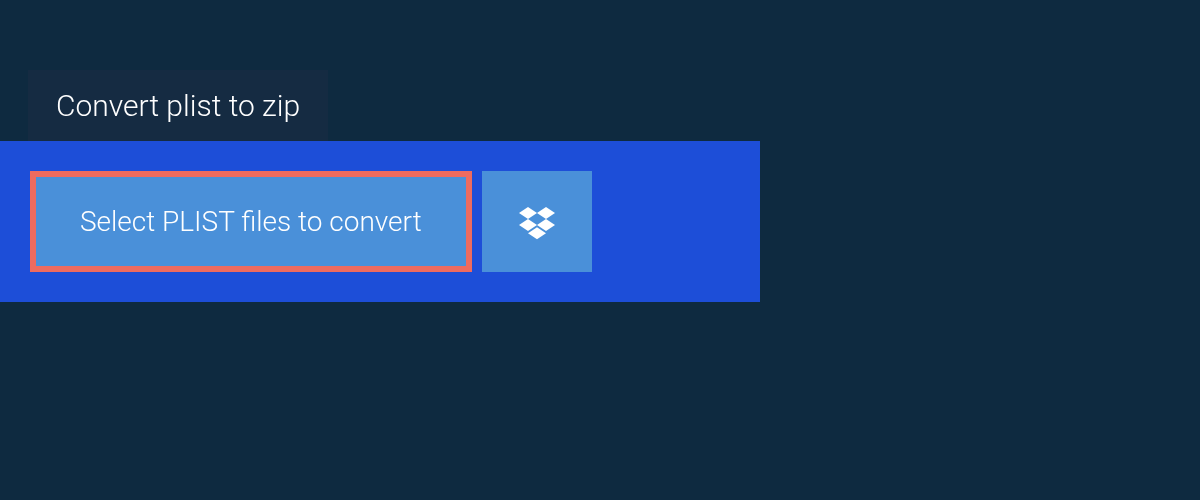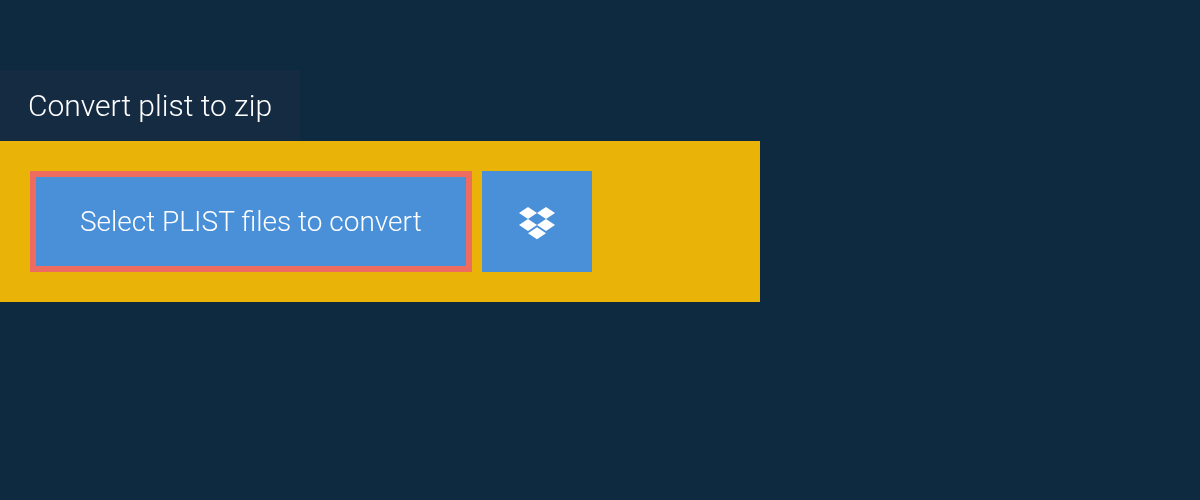--- a/index.html
+++ b/index.html
@@ -18,23 +18,24 @@
       display: flex;
       padding-top: 70px;
     }
     .tab {
       background: #152b42;
       color: #ffffff;
       font-size: 30px;
       font-weight: 300;
       padding: 18px 28px;
       display: inline-block;
+      margin-left: 28px;
     }
     .panel {
-      background: #eab308;
+      background: #1d4ed8;
       padding: 30px 30px 30px 30px;
       width: 760px;
     }
     .button-row {
       display: flex;
       gap: 10px;
       align-items: stretch;
     }
     .select-button {
       background: #4a90d9;

